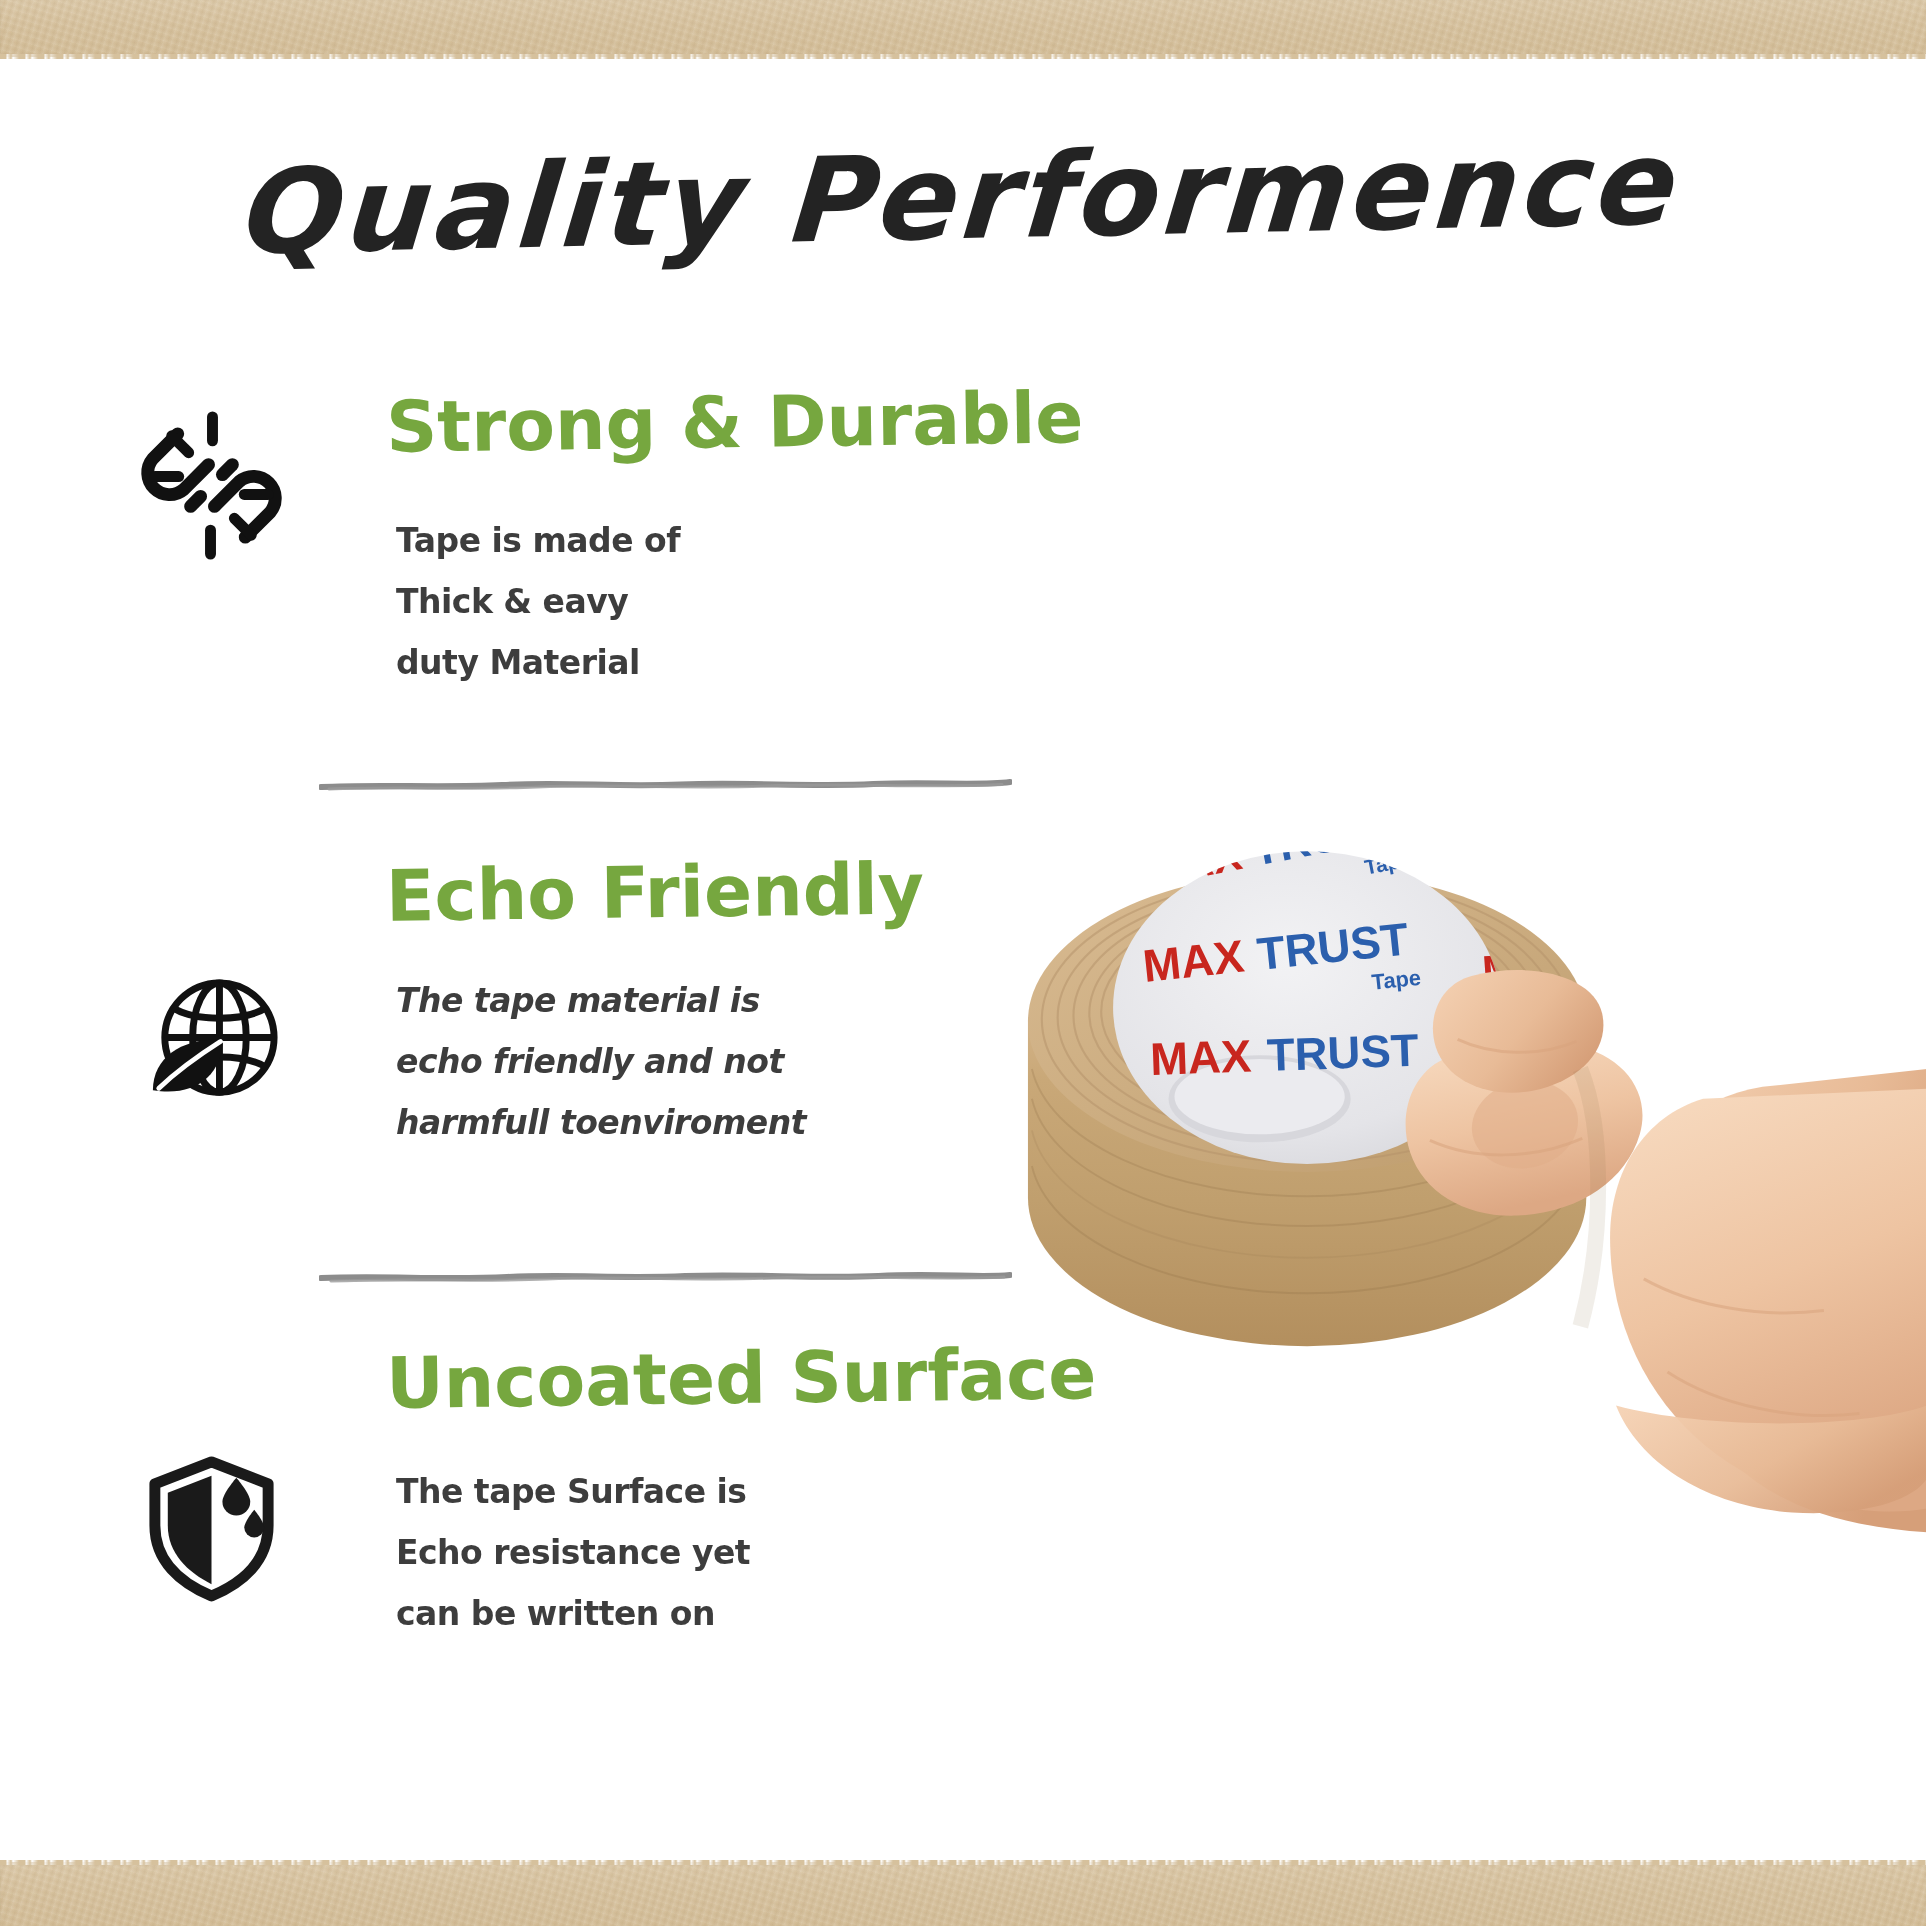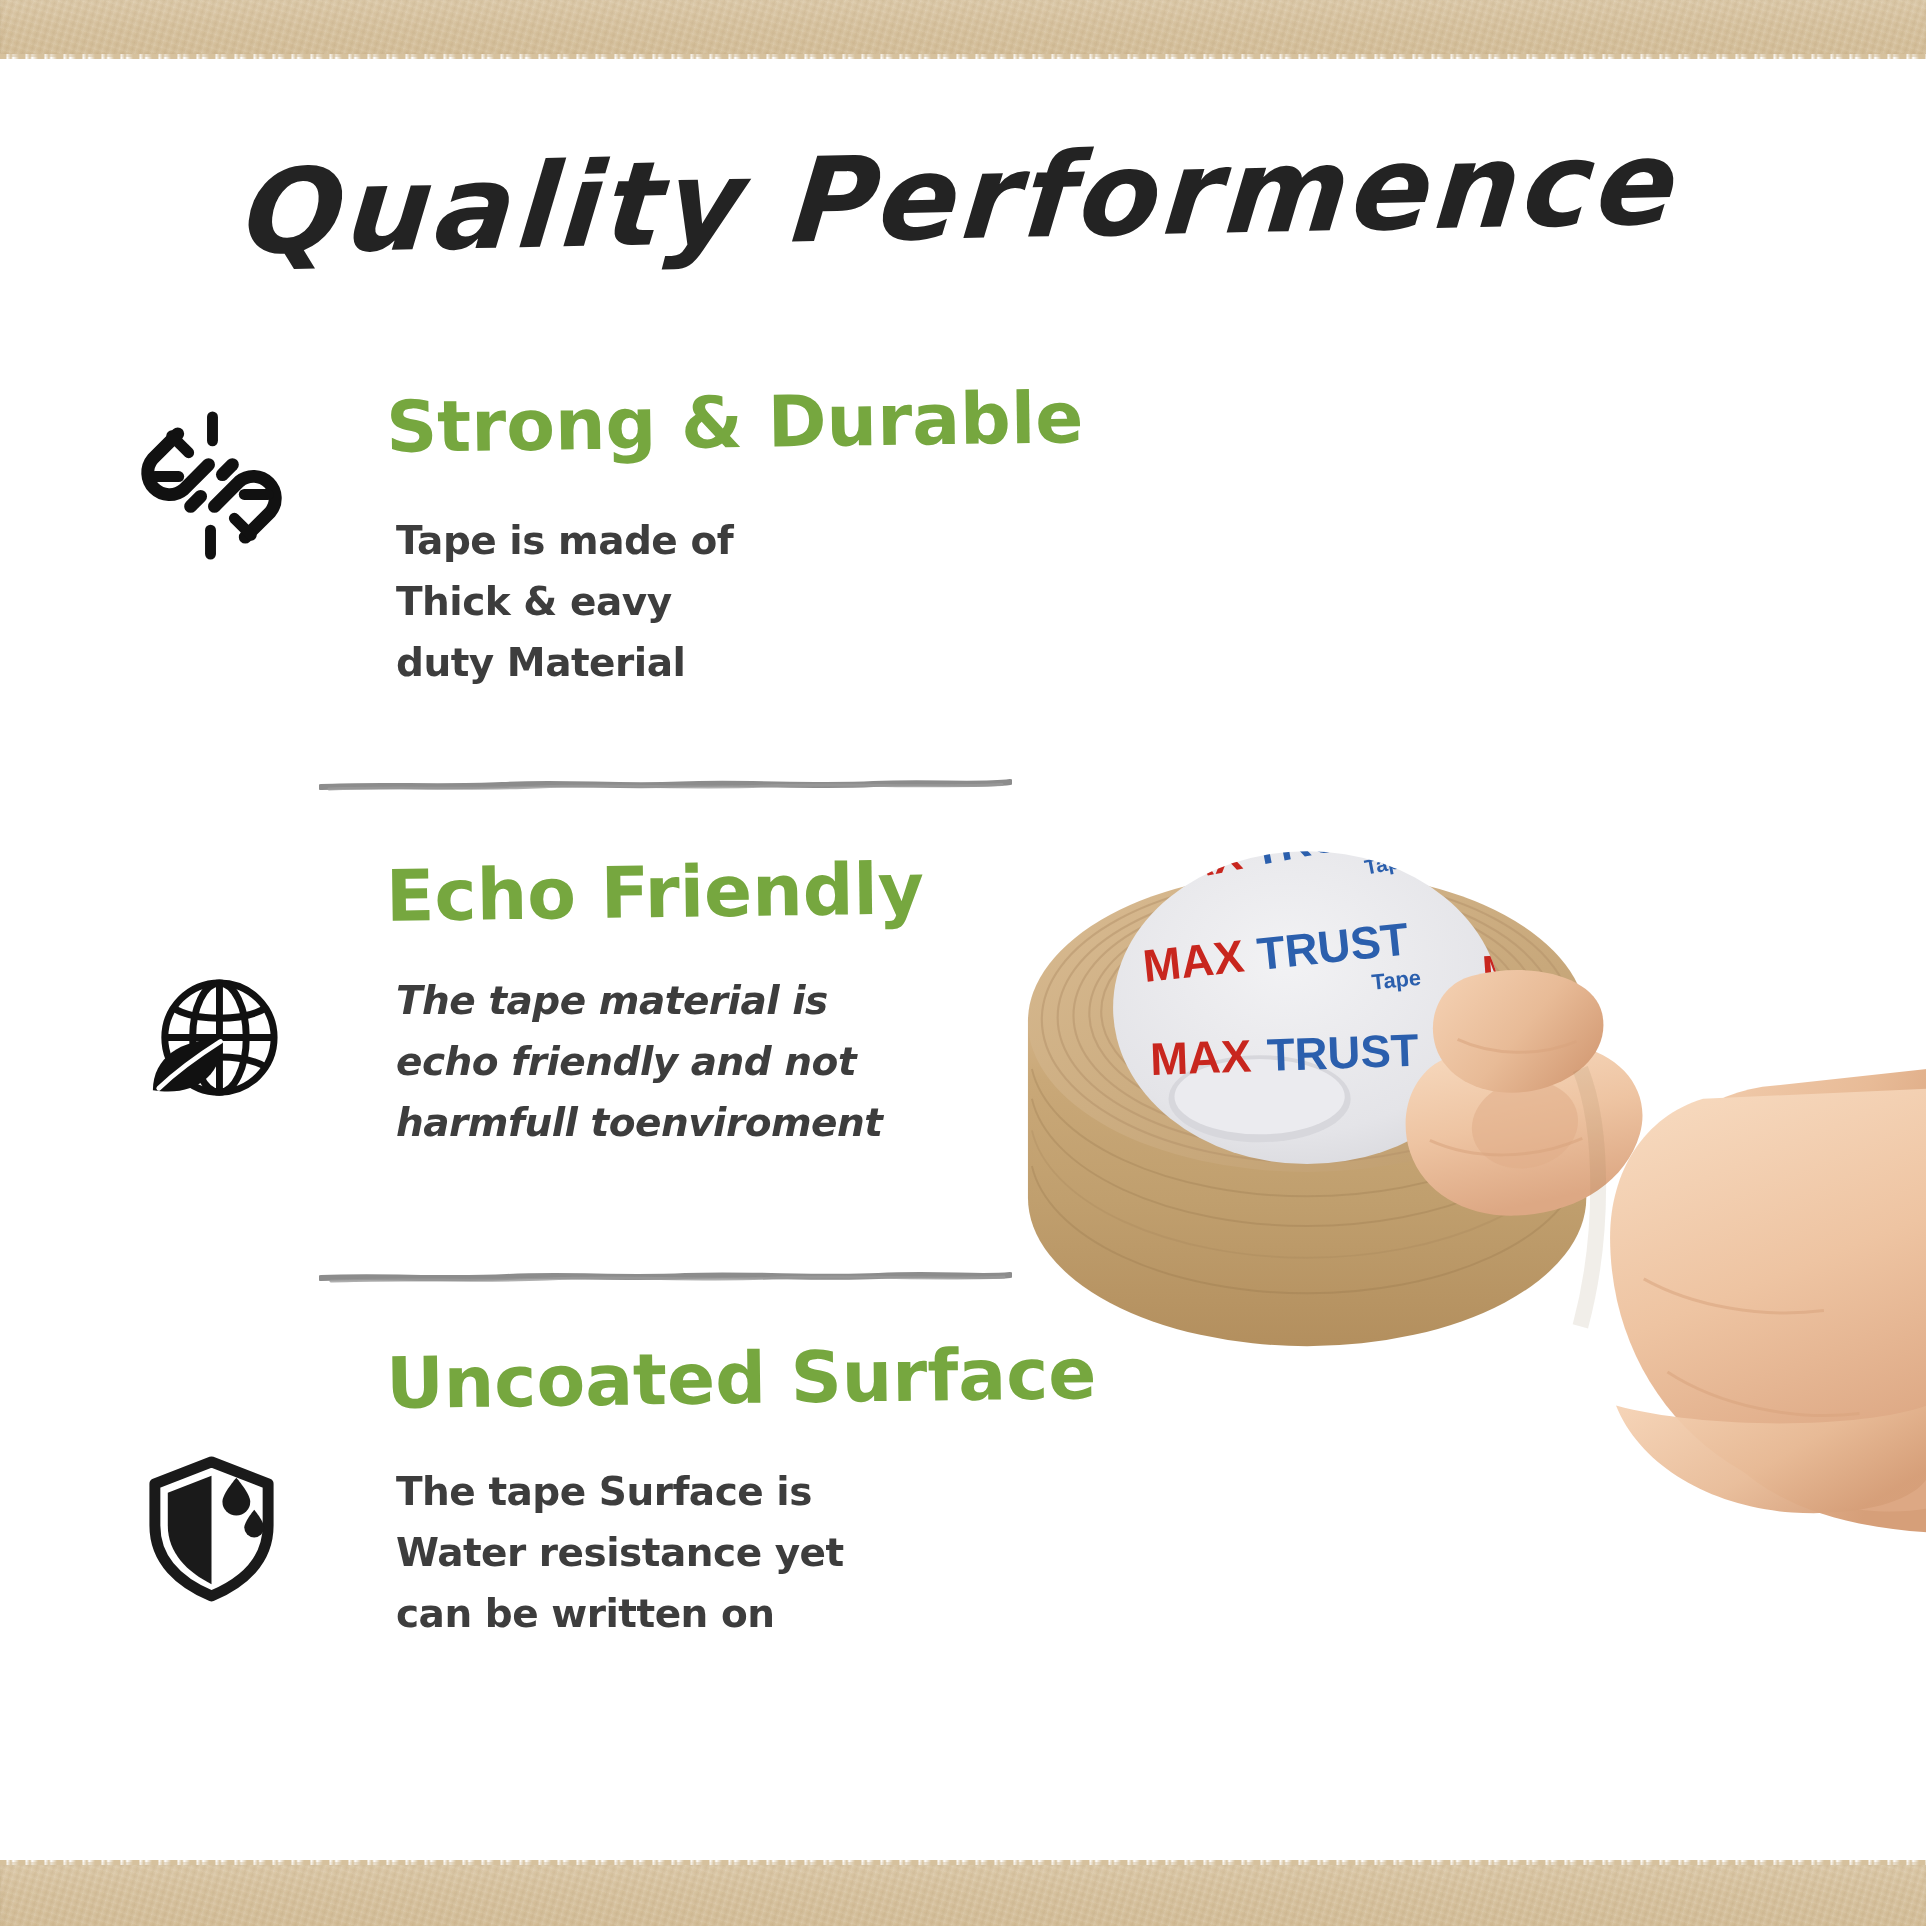--- a/index.html
+++ b/index.html
@@ -92,21 +92,21 @@
     font-weight: 700;
     color: #76a73f;
     letter-spacing: 0px;
     white-space: nowrap;
     transform: rotate(-0.8deg);
   }
   .feature-body {
     position: absolute;
     left: 396px;
     font-family: "DejaVu Sans", sans-serif;
-    font-size: 39px;
+    font-size: 33px;
     font-weight: 700;
     line-height: 61px;
     color: #3d3d3d;
     letter-spacing: -0.5px;
     white-space: pre-line;
   }
   #feature-0 .feature-body { top: 129px; }
   #feature-1 .feature-body { top: 119px; font-style: italic; }
   #feature-2 .feature-body { top: 124px; }
 
@@ -226,21 +226,21 @@
         <path d="M75 8 L18 30 L18 72 C 18 108, 44 130, 75 143 C 106 130, 132 108, 132 72 L132 30 Z" fill="none" stroke="#1a1a1a" stroke-width="11" stroke-linejoin="round"></path>
 
         <path d="M75 22 L31 39 L31 72 C 31 100, 51 119, 75 131 Z" fill="#1a1a1a"></path>
 
         <path d="M100 24 C 100 24, 86 40, 86 48 a14 14 0 0 0 28 0 C 114 40, 100 24, 100 24 Z" fill="#1a1a1a"></path>
         <path d="M118 56 C 118 56, 108 68, 108 74 a10 10 0 0 0 20 0 C 128 68, 118 56, 118 56 Z" fill="#1a1a1a"></path>
       </svg>
     </div>
     <div class="feature-heading">Uncoated Surface</div>
     <div class="feature-body">The tape Surface is
-Water resistance yet
+Echo resistance yet
 can be written on</div>
   </div>
 
   <div id="photo">
     <svg viewBox="0 0 926 900" xmlns="http://www.w3.org/2000/svg">
       <defs>
         <linearGradient id="kraftSide" x1="0" y1="0" x2="0" y2="1">
           <stop offset="0%" stop-color="#d3b387"></stop>
           <stop offset="18%" stop-color="#c9a878"></stop>
           <stop offset="55%" stop-color="#c09f6e"></stop>

